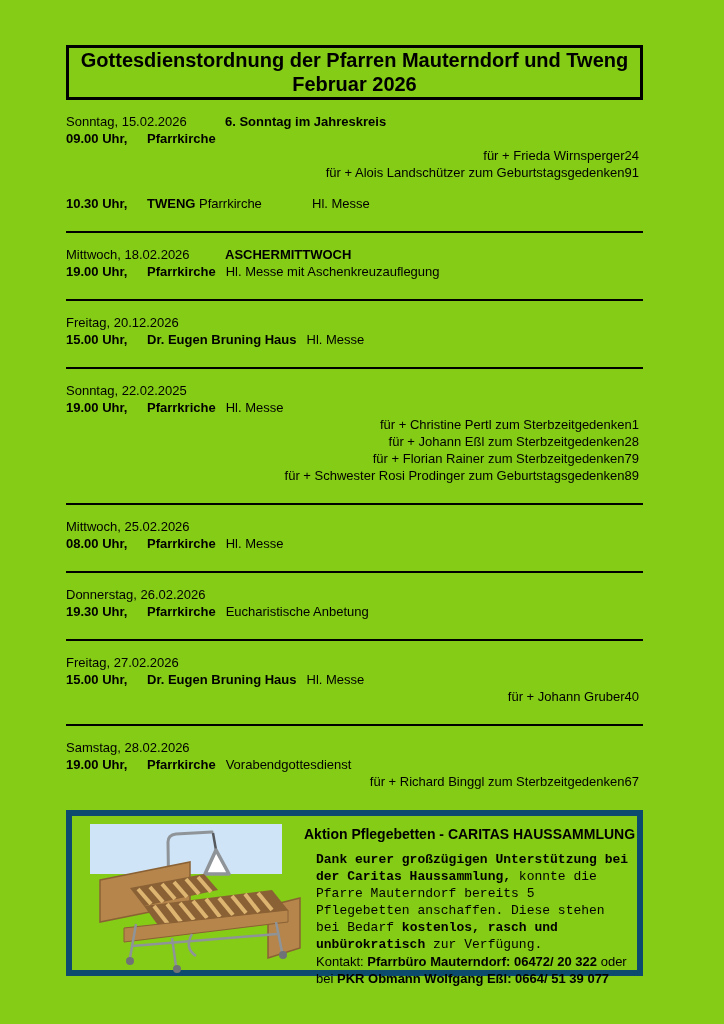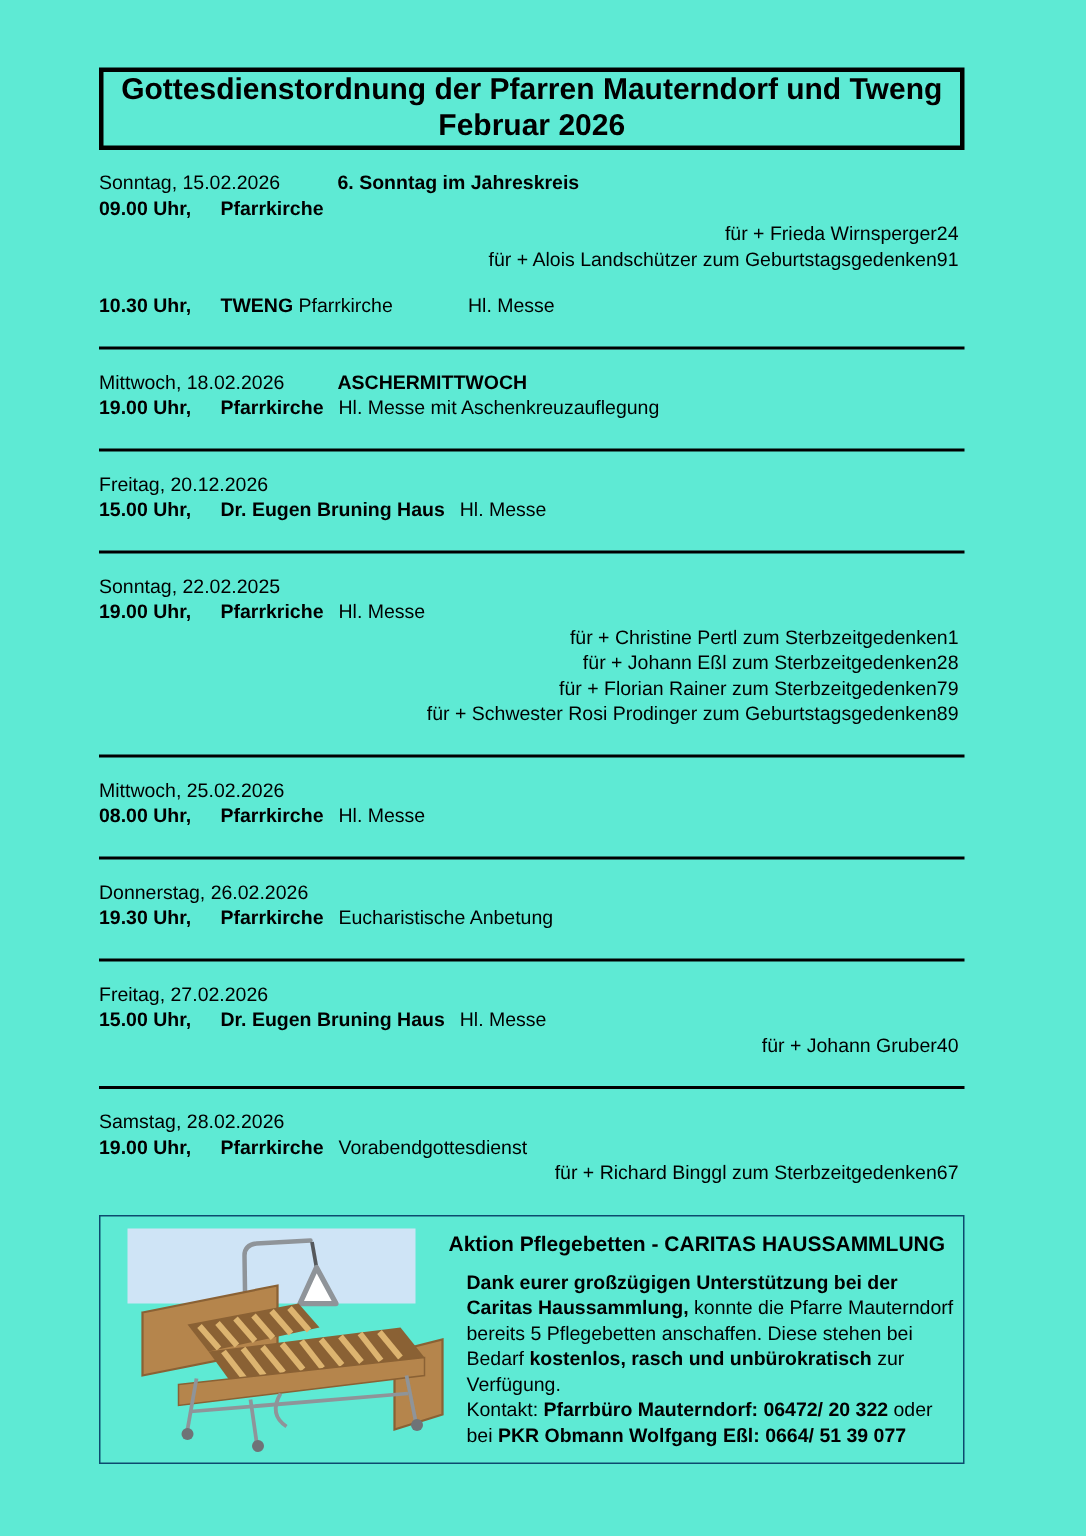--- a/index.html
+++ b/index.html
@@ -1,21 +1,21 @@
 <!DOCTYPE html>
 <html lang="de" style="--band: #cfe4f6; --wood: #b5854c; --wood_dark: #8a6134; --slat: #ddb470; --metal: #8f9499; --caster: #6f7377;"><head>
 <meta charset="utf-8">
 <style>
   html,body{margin:0;padding:0;background:#ffffff;}
   .page{
     position:relative;
     width:724px;height:1024px;
     box-sizing:border-box;
     padding:45px 0 0 66px;
-    background:#5eead4;
+    background:#84cc16;
     font-family:"Liberation Sans","DejaVu Sans",sans-serif;
     font-size:13px;color:#000;
     overflow:hidden;
   }
   .content{width:577px;}
   
   .header-box{
     width:577px;box-sizing:border-box;
     border:3px solid #000;
     text-align:center;font-weight:bold;
@@ -32,30 +32,30 @@
   .entry-place .reg{font-weight:normal;}
   .entry-place.wide{display:inline-block;min-width:155px;}
   .entry-service{margin-left:10px;font-weight:normal;}
   .gap-before{margin-top:14px;}
   .intent-row{display:flex;justify-content:flex-end;padding-left:81px;padding-right:4px;}
   .intent-num{text-align:right;}
   .rule{width:577px;border-top:2px solid #000;margin:19px 0 13px 0;height:0;}
   
   .notice-box{
     width:577px;box-sizing:border-box;
-    border:1px solid #0c4a6e;
+    border:6px solid #0c4a6e;
     margin-top:20px;
     display:flex;
     height:166px;
   }
   .notice-left{width:232px;flex-shrink:0;position:relative;}
   .notice-left svg{position:absolute;left:0;top:0;}
   .notice-right{flex:1;padding:10px 4px 6px 0;line-height:17px;}
   .notice-title{font-weight:bold;font-size:14px;white-space:nowrap;margin-bottom:8px;}
-  .notice-body{margin-left:12px;}
+  .notice-body{margin-left:12px;font-family:Liberation Mono, monospace;}
   .notice-contact{margin-left:12px;}
 </style>
 </head>
 <body>
 
 <div class="page">
 
   <div class="header-box">
     <div>Gottesdienstordnung der Pfarren Mauterndorf und Tweng</div>
     <div>Februar 2026</div>

